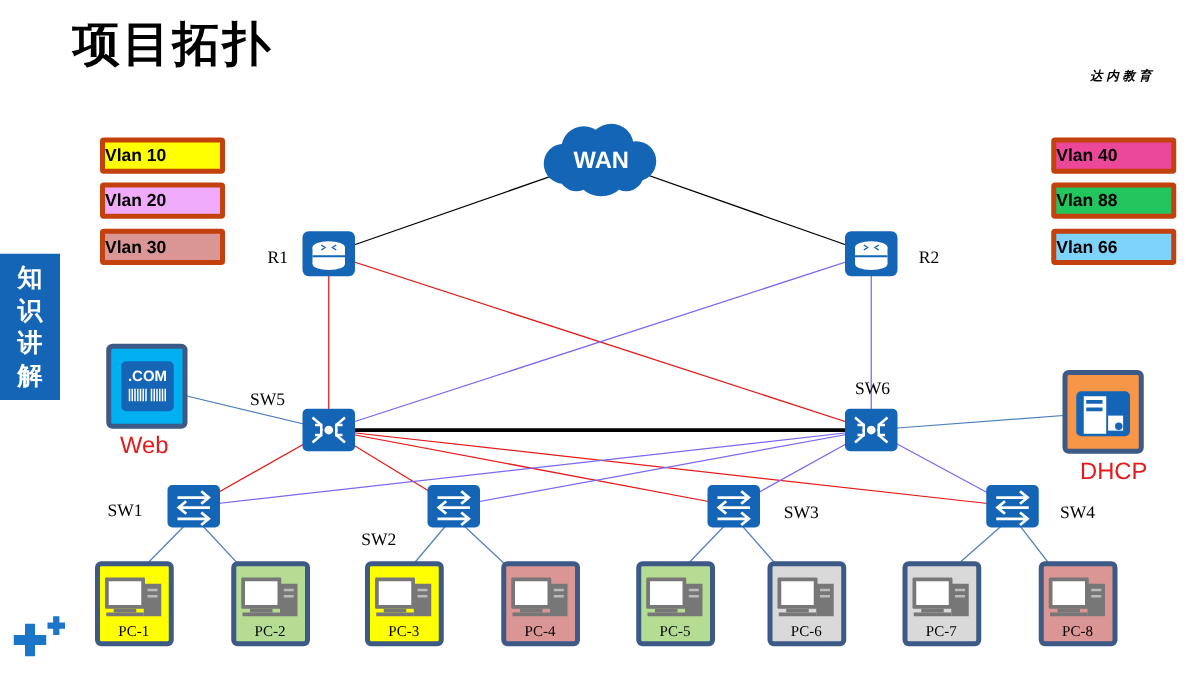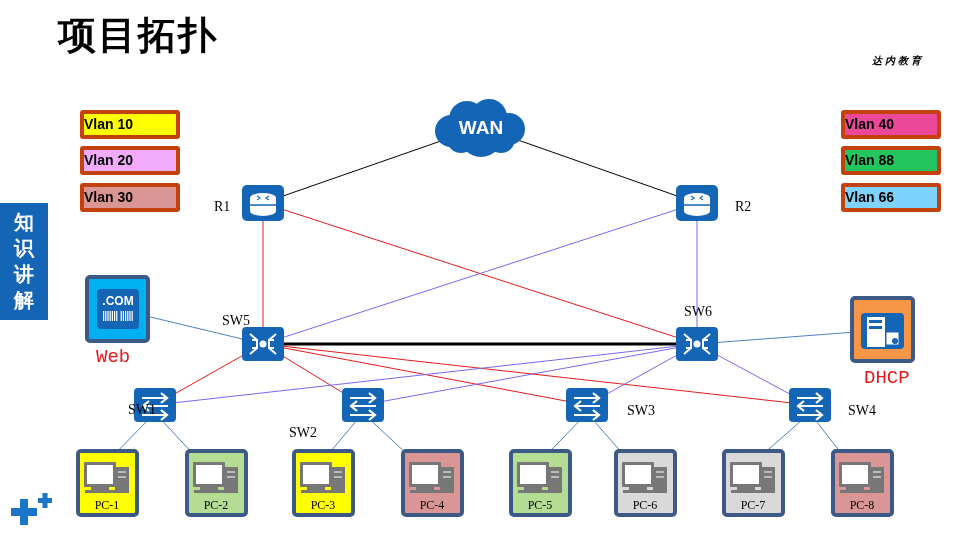--- a/index.html
+++ b/index.html
@@ -8,21 +8,21 @@
   .logo { position:absolute; left:804px; top:18px; width:140px; height:50px; }
   .logo-main { position:absolute; left:0; top:0; font-size:34px; font-weight:bold; font-style:italic; letter-spacing:-1px; font-family:"Liberation Sans", sans-serif; line-height:40px; }
   .logo-main .t { color:#d9275e; }
   .logo-main .rest { color:#1f3f8f; }
   .logo-sub { position:absolute; left:68px; top:36px; font-size:10px; color:#000; font-weight:bold; letter-spacing:3px; font-family:"DejaVu Sans", sans-serif;font-style:italic; }
   .side-tab { position:absolute; left:0; top:203px; width:48px; height:117px; background:#1565b7; color:#fff; font-size:20px; font-weight:bold; line-height:26px; text-align:center; padding-top:6px; box-sizing:border-box; font-family:"DejaVu Sans", sans-serif; }
   .side-tab span { display:block; }
   .vlan { position:absolute; width:92px; height:21px; border:4px solid #c2410c; border-radius:3px; font-size:14px; font-weight:bold; color:#000; text-align:left; line-height:21px; font-family:"Liberation Sans", sans-serif; }
   svg#topo { position:absolute; left:0; top:0; }
   .lbl { position:absolute; font-family:Liberation Serif, serif; font-size:14px; color:#000; }
-  .lbl-red { position:absolute; font-family:Liberation Mono, monospace; font-size:19px; color:#e31b1b; }
+  .lbl-red { position:absolute; font-family:Liberation Sans, sans-serif; font-size:19px; color:#e31b1b; }
   .plus { position:absolute; }
 </style>
 </head>
 <body>
 
 <div class="title">项目拓扑</div>
 
 <div class="logo">
   <div class="logo-sub">达内教育</div>
 </div>
@@ -257,23 +257,23 @@
         <rect x="870" y="467" width="14" height="26" fill="#777"></rect>
         <rect x="873" y="471" width="8" height="2" fill="#bbb"></rect>
         <rect x="873" y="476" width="8" height="2" fill="#bbb"></rect>
         <text x="862" y="509" text-anchor="middle" font-size="12" fill="#000" font-family="Liberation Serif, serif">PC-8</text>
       </g>
     </g>
 </svg>
 
 <div class="lbl" style="left:214px; top:199px;">R1</div>
 <div class="lbl" style="left:735px; top:199px;">R2</div>
-<div class="lbl" style="left:222px; top:313px;">SW5</div>
+<div class="lbl" style="left:200px; top:313px;">SW5</div>
 <div class="lbl" style="left:684px; top:304px;">SW6</div>
-<div class="lbl" style="left:86px; top:402px;margin-left:42px;">SW1</div>
+<div class="lbl" style="left:86px; top:402px;">SW1</div>
 <div class="lbl" style="left:289px; top:425px;">SW2</div>
 <div class="lbl" style="left:627px; top:403px;">SW3</div>
 <div class="lbl" style="left:848px; top:403px;">SW4</div>
 <div class="lbl-red" style="left:96px; top:346px;">Web</div>
 <div class="lbl-red" style="left:864px; top:367px;">DHCP</div>
 
 <svg class="plus" style="left:8px; top:486px;" width="50" height="48">
   <rect x="3" y="22" width="26" height="8" fill="#1b75c8"></rect>
   <rect x="12" y="13" width="8" height="26" fill="#1b75c8"></rect>
   <rect x="30" y="12" width="14" height="5" fill="#1b75c8"></rect>

